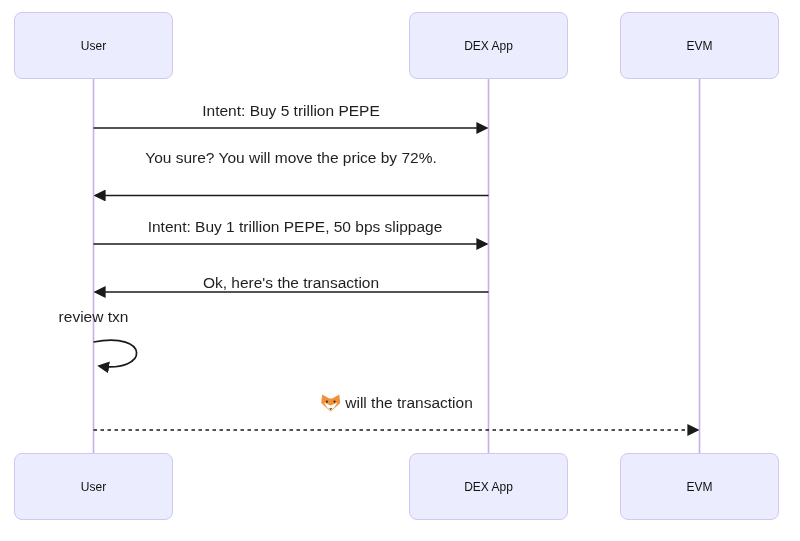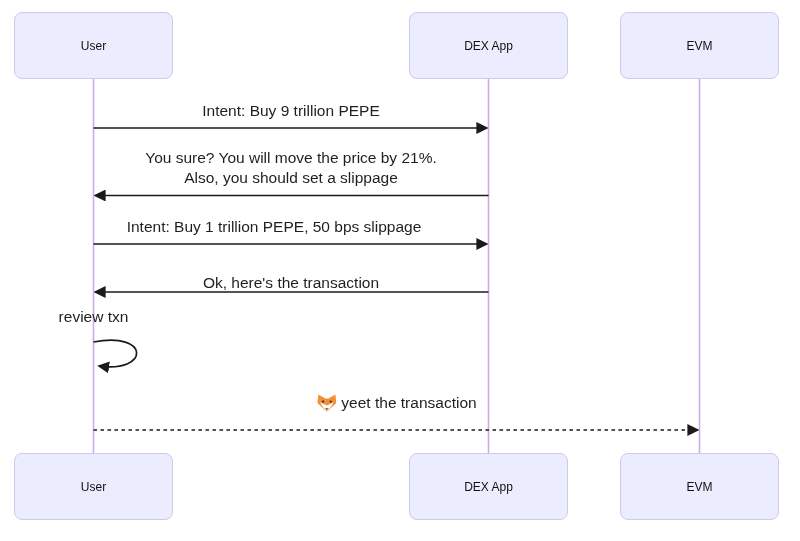--- a/index.html
+++ b/index.html
@@ -62,39 +62,38 @@
   <div class="actor" style="left:14px;top:453px">
     <span>User</span>
   </div>
   <div class="actor" style="left:409px;top:453px">
     <span>DEX App</span>
   </div>
   <div class="actor" style="left:620px;top:453px">
     <span>EVM</span>
   </div>
 
-  <div class="msg" style="left:291px;top:101px">Intent: Buy 9 trillion PEPE</div>
+  <div class="msg" style="left:291px;top:101px">Intent: Buy 5 trillion PEPE</div>
 
   <div class="msg" style="left:291px;top:148px">
-    <div>You sure? You will move the price by 21%.</div>
-    <div>Also, you should set a slippage</div>
+    <div>You sure? You will move the price by 72%.</div>
   </div>
 
-  <div class="msg" style="left:274px;top:217px">Intent: Buy 1 trillion PEPE, 50 bps slippage</div>
+  <div class="msg" style="left:295px;top:217px">Intent: Buy 1 trillion PEPE, 50 bps slippage</div>
 
   <div class="msg" style="left:291px;top:273px">Ok, here's the transaction</div>
 
   <div class="msg" style="left:93.5px;top:307px">review txn</div>
 
   <div class="msg msg-flex" style="left:396.5px;top:393px">
     <span class="fox">
       <svg width="20" height="18" viewBox="0 0 20 18">
         <polygon points="1.5,0.5 8.5,4.5 11.5,4.5 18.5,0.5 19.5,9 10,17.5 0.5,9" fill="#F0913A"></polygon>
         <polygon points="3.2,8.5 10,11.5 16.8,8.5 13.5,13.5 10,16.5 6.5,13.5" fill="#FFFFFF"></polygon>
         <circle cx="6.2" cy="7.6" r="1.15" fill="#42291a"></circle>
         <circle cx="13.8" cy="7.6" r="1.15" fill="#42291a"></circle>
         <path d="M10,16 L8.5,14.3 L11.5,14.3 Z" fill="#42291a"></path>
       </svg>
     </span>
-    <span>yeet the transaction</span>
+    <span>will the transaction</span>
   </div>
 
 </div>
 
 </body></html>

